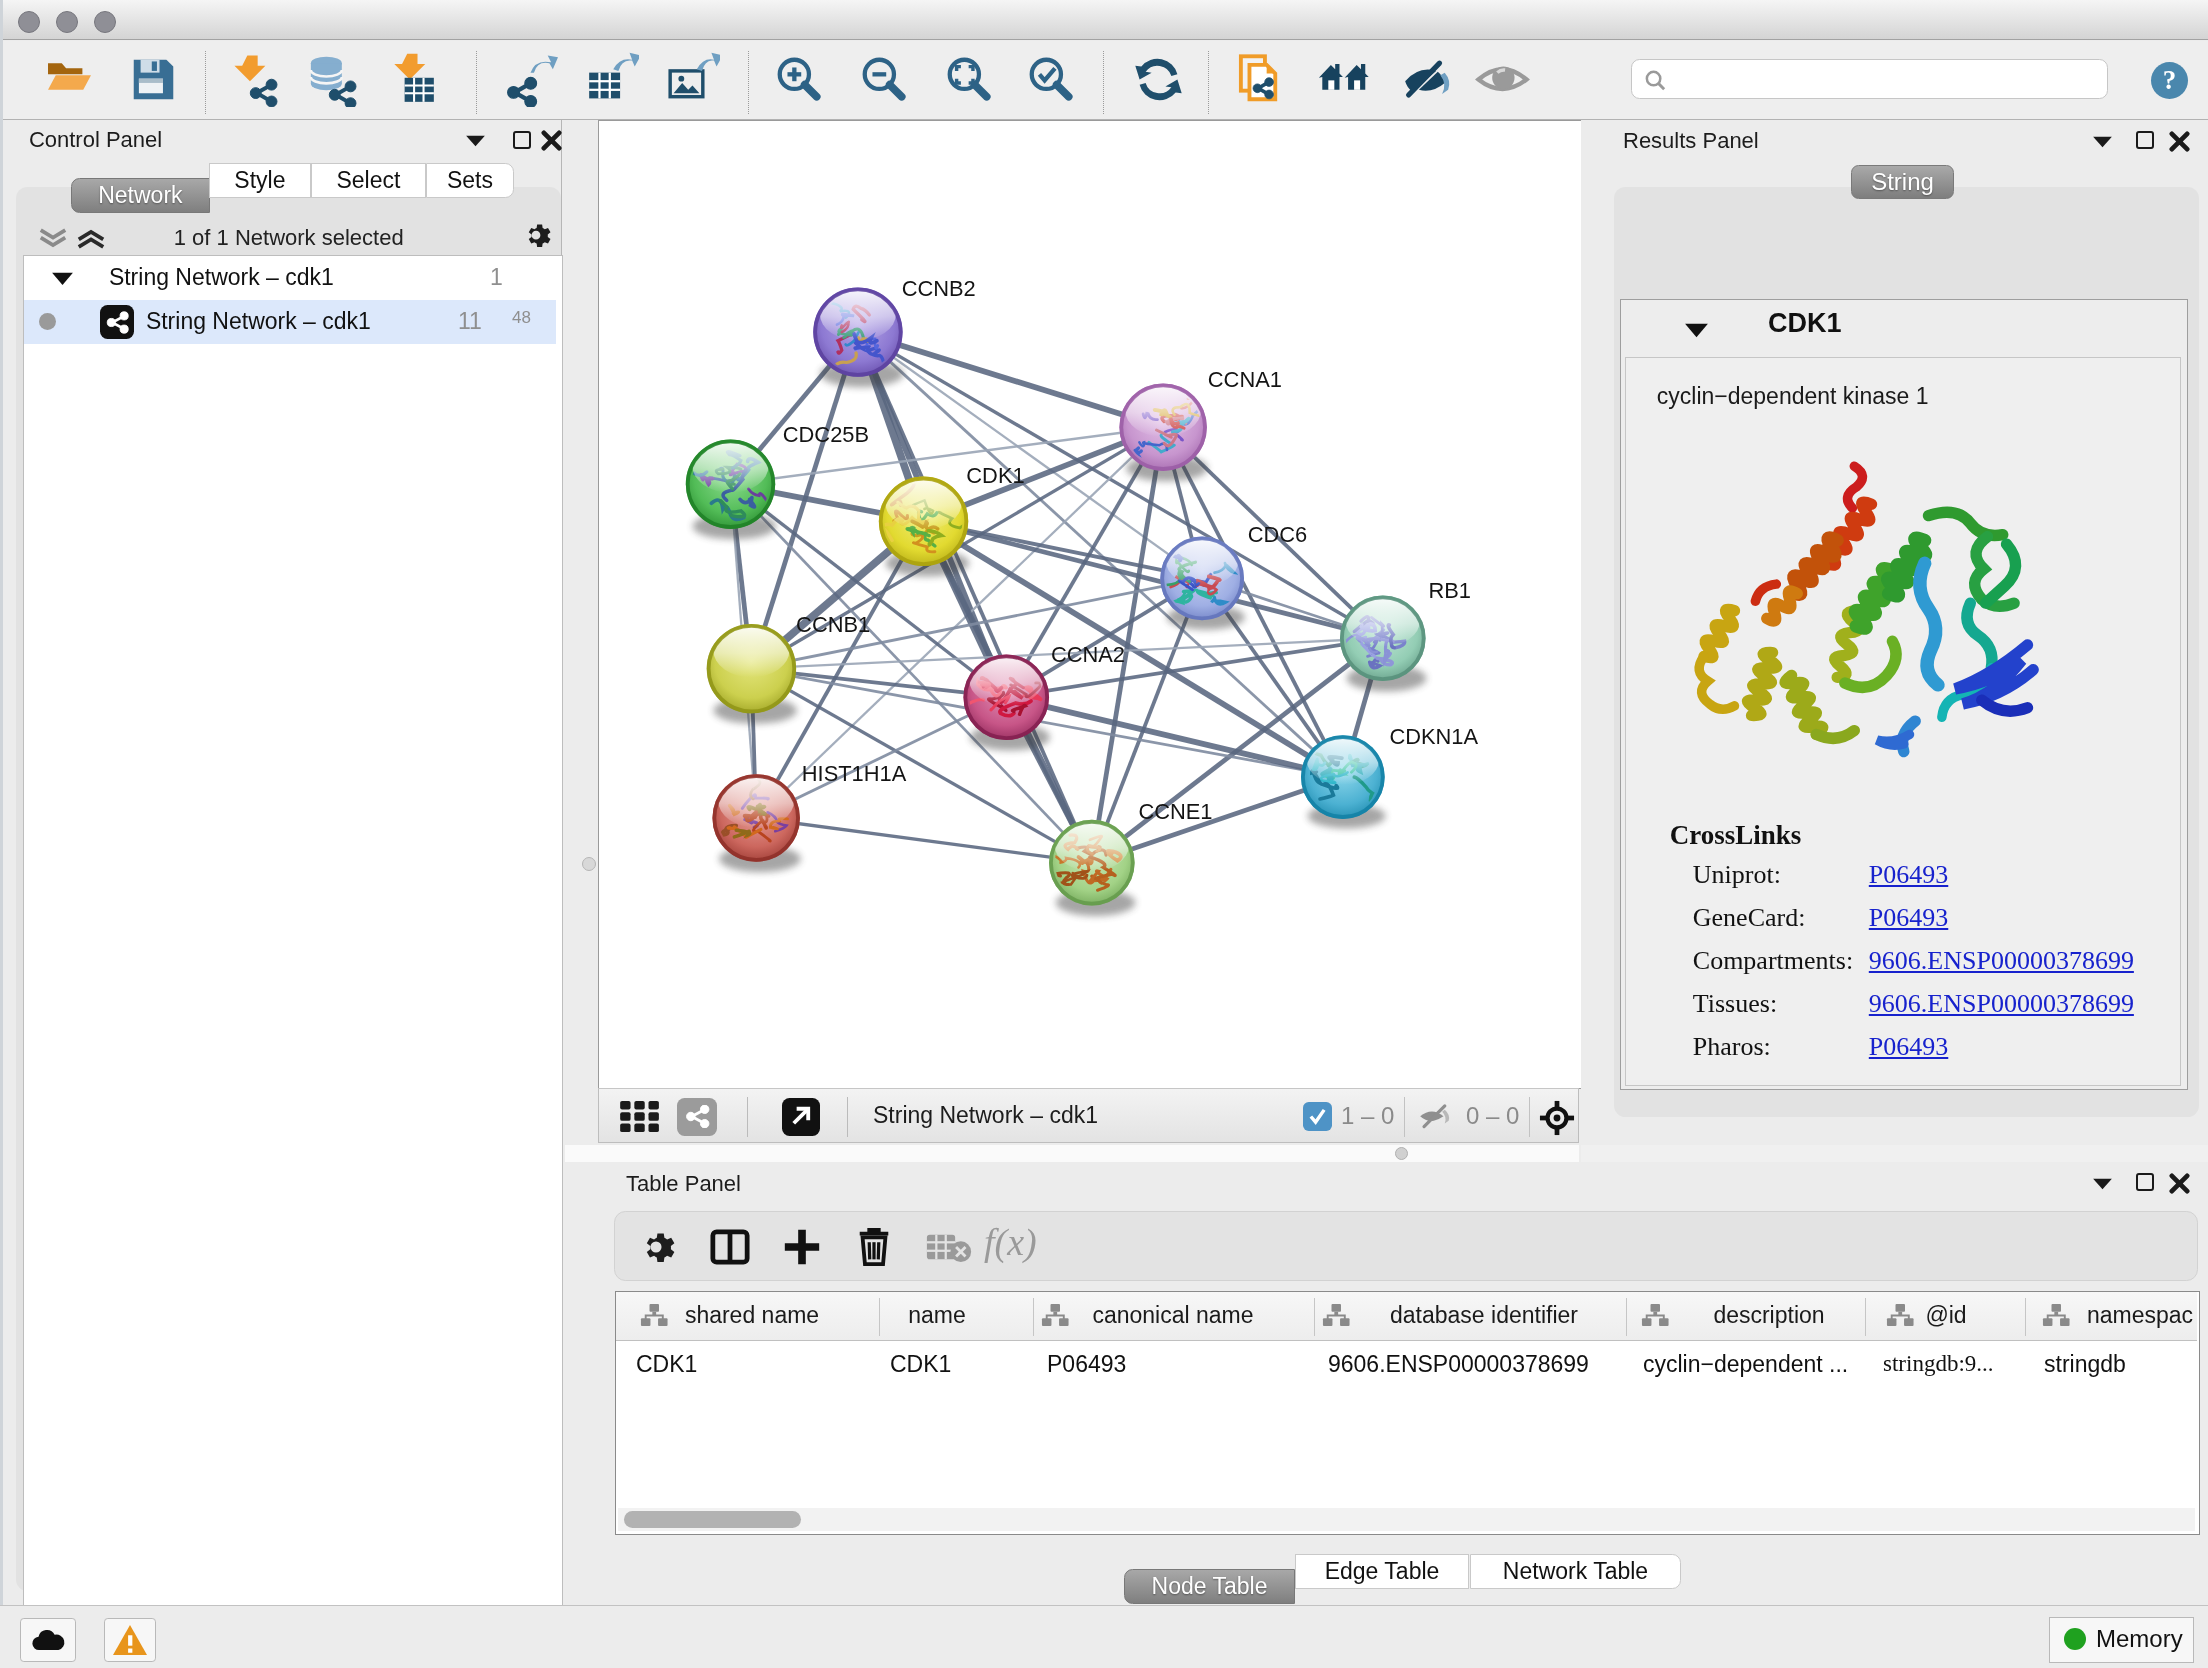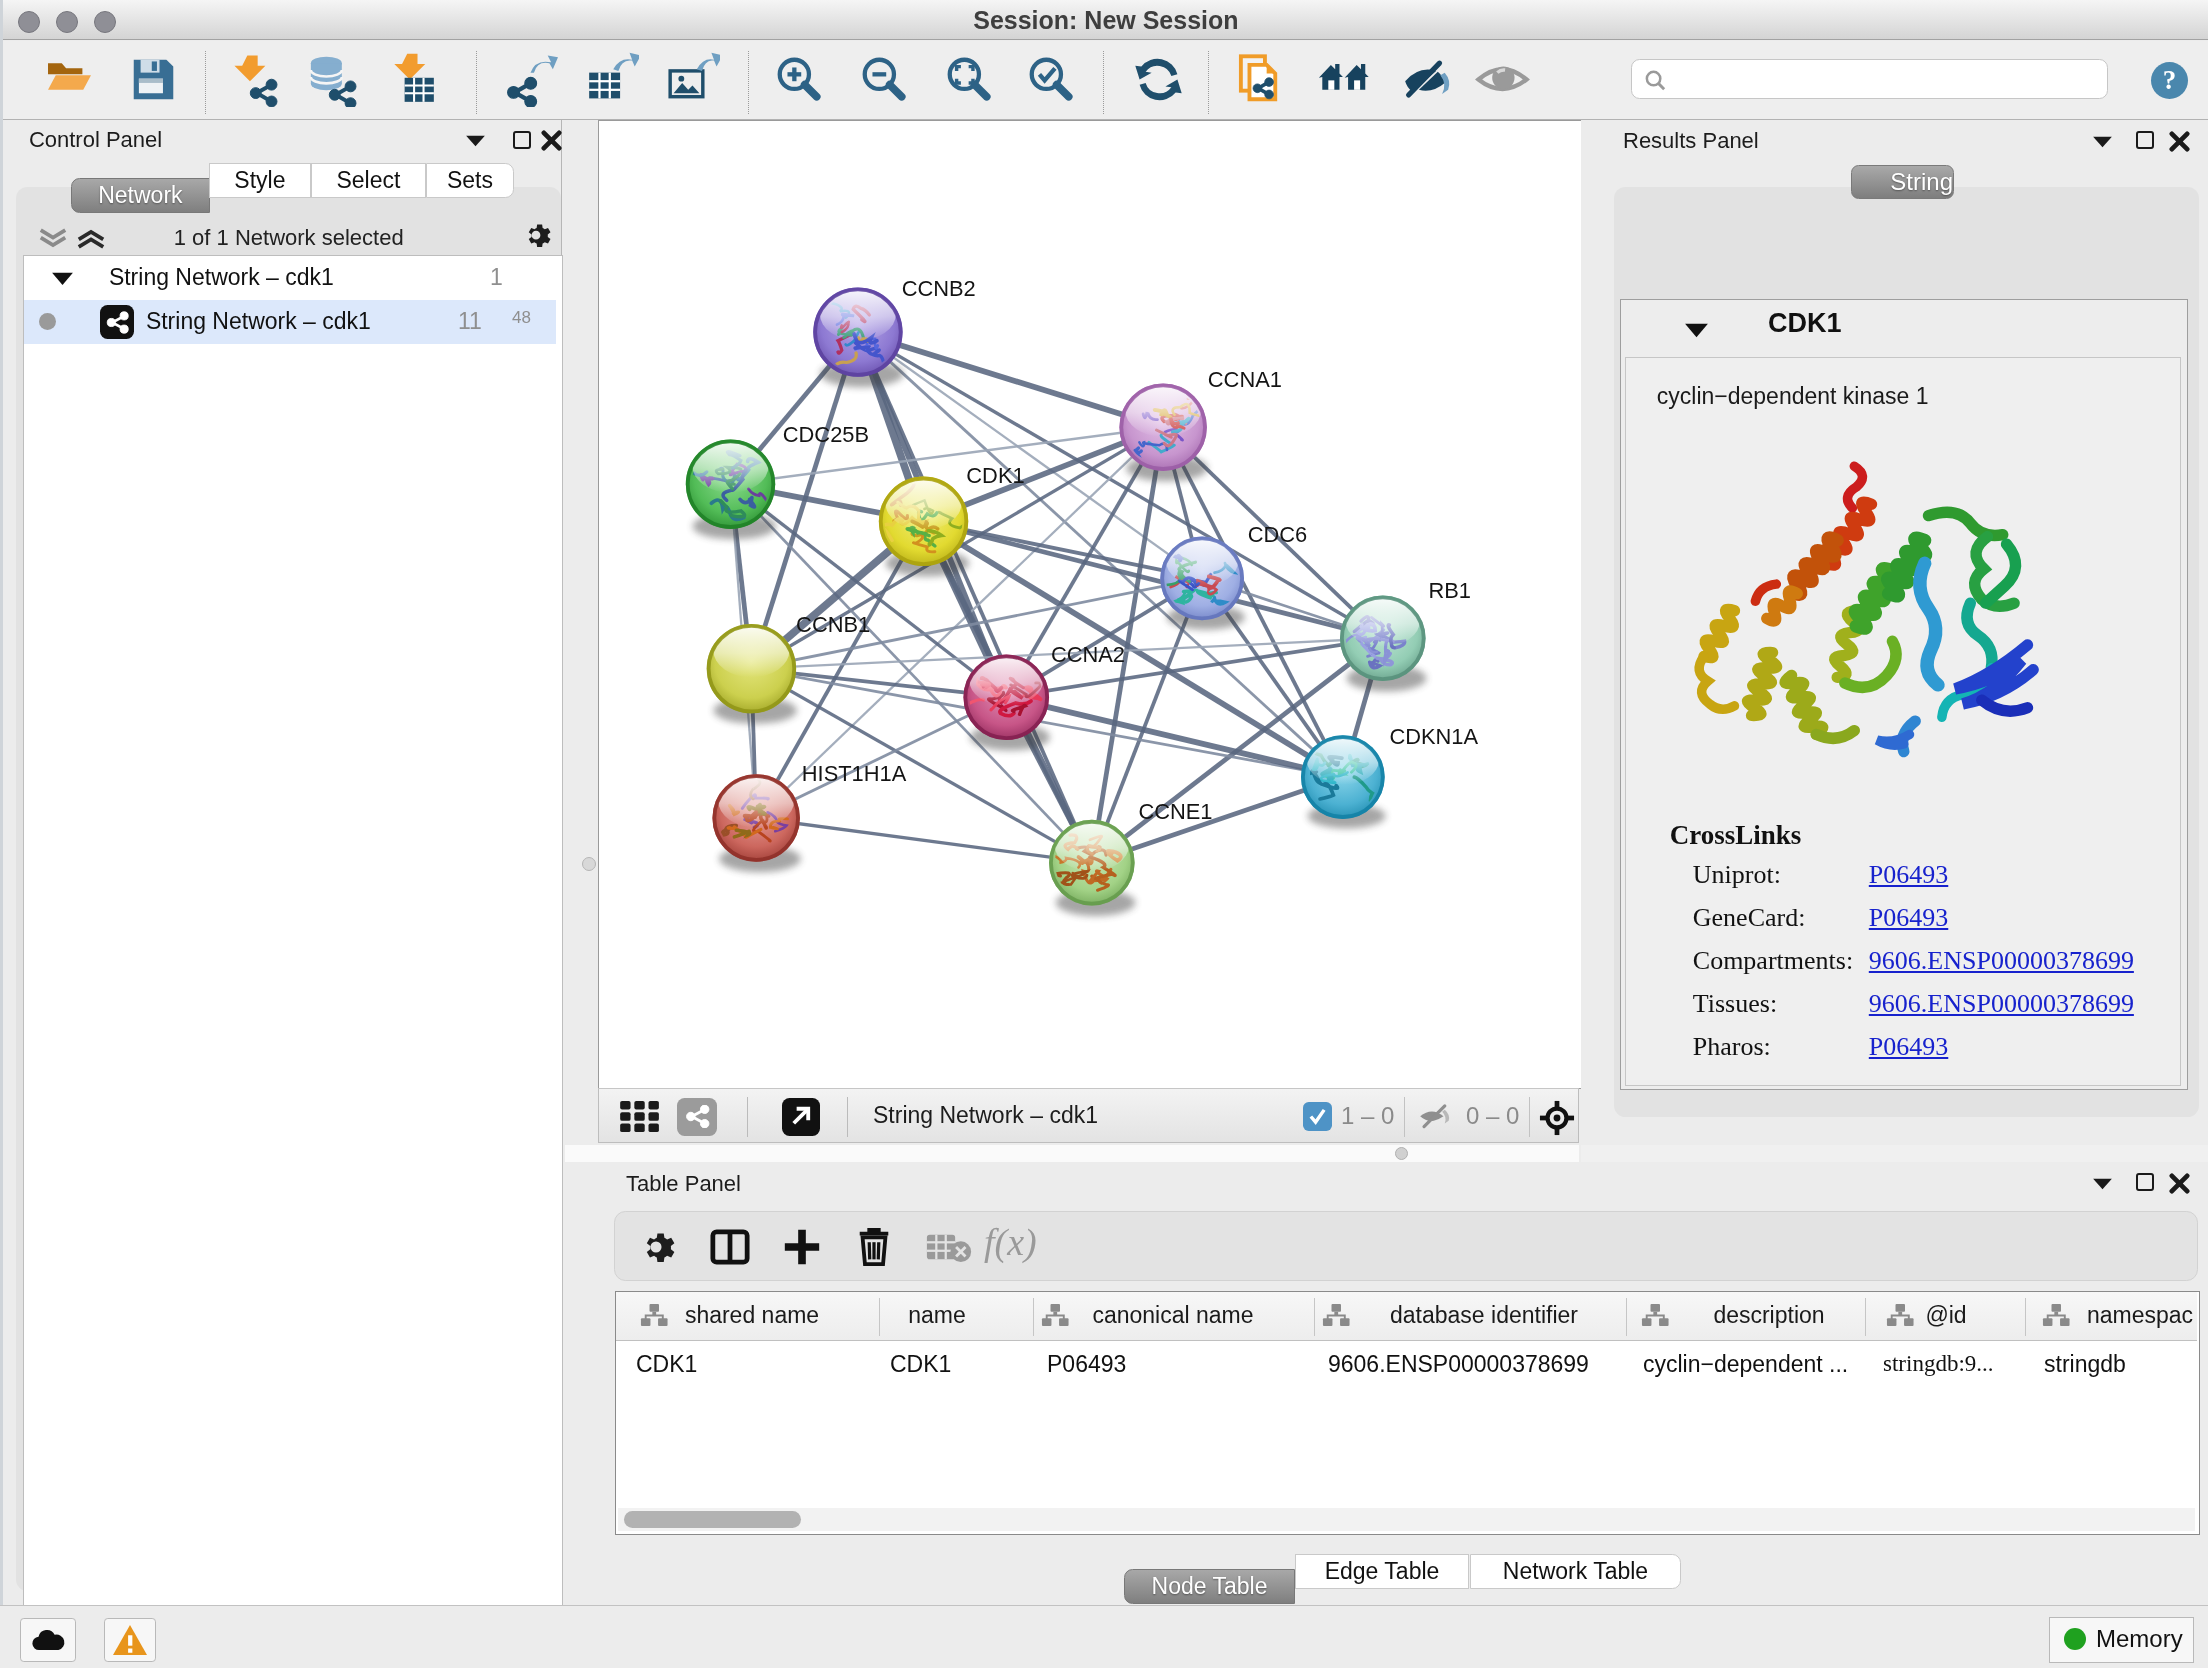--- a/index.html
+++ b/index.html
@@ -16,21 +16,20 @@
 </head>
 <body>
 
 <div class="abs" style="left:0;top:0;width:2.9px;height:1668px;background:#cfd4d9;"></div>
 
 <div class="abs" style="left:2.9px;top:0;width:2206px;height:40px;
      background:linear-gradient(#f5f5f5,#d4d4d4);border-bottom:1px solid #a2a2a2;">
   <div class="abs" style="left:15px;top:10.5px;width:22px;height:22px;border-radius:50%;background:#8f8f96;border:1px solid #77777e;"></div>
   <div class="abs" style="left:53px;top:10.5px;width:22px;height:22px;border-radius:50%;background:#8f8f96;border:1px solid #77777e;"></div>
   <div class="abs" style="left:91px;top:10.5px;width:22px;height:22px;border-radius:50%;background:#8f8f96;border:1px solid #77777e;"></div>
-  <div class="abs" style="left:0;top:5.7px;width:2206px;text-align:center;font-size:25px;font-weight:700;color:#3e3e3e;">Session: New Session</div>
 </div>
 
 <div class="abs" id="toolbar" style="left:2.9px;top:41px;width:2206px;height:79px;background:#eeeeee;border-bottom:1px solid #b2b2b2;">
 </div>
 
 <div class="abs" style="left:2.9px;top:41px;width:2206px;height:79px;">
 <div class="abs" style="left:202px;top:9.5px;width:0;height:63px;border-left:1.9px dotted #9b9b9b;"></div>
     <div class="abs" style="left:473px;top:9.5px;width:0;height:63px;border-left:1.9px dotted #9b9b9b;"></div>
     <div class="abs" style="left:745px;top:9.5px;width:0;height:63px;border-left:1.9px dotted #9b9b9b;"></div>
     <div class="abs" style="left:1100px;top:9.5px;width:0;height:63px;border-left:1.9px dotted #9b9b9b;"></div>
@@ -743,21 +742,21 @@
   <div class="abs panel-title" style="left:42px;top:7.6px;">Results Panel</div>
   <svg class="abs" style="left:510px;top:14.3px" width="23" height="15" viewBox="0 0 24 16">
       <path d="M2 3 h20 L12 14 z" fill="#1a1a1a"></path>
     </svg>
   <div class="abs" style="left:555px;top:11.4px;width:18px;height:18px;border:2.9px solid #1a1a1a;border-radius:2.9px;"></div>
   <svg class="abs" style="left:588px;top:10.5px" width="21" height="21" viewBox="0 0 22 22">
       <path d="M3 3 L19 19 M19 3 L3 19" stroke="#1a1a1a" stroke-width="5" stroke-linecap="round"></path>
     </svg>
 
   <div class="abs" style="left:33px;top:67px;width:585px;height:930px;background:#e2e2e2;border-radius:11.4px;"></div>
-  <div class="abs" style="left:270px;top:45px;width:103px;height:34px;border-radius:7.6px;background:linear-gradient(#a9a9a9,#7e7e7e);border:1px solid #7a7a7a;color:#fff;font-size:24px;text-align:right;line-height:32px;text-shadow:0 1px 1.9px rgba(0,0,0,.4);">String</div>
+  <div class="abs" style="left:270px;top:45px;width:103px;height:34px;border-radius:7.6px;background:linear-gradient(#a9a9a9,#7e7e7e);border:1px solid #7a7a7a;color:#fff;font-size:24px;text-align:center;line-height:32px;text-shadow:0 1px 1.9px rgba(0,0,0,.4);">String</div>
 
 
   <div class="abs" style="left:39px;top:179px;width:568px;height:791px;border:1.9px solid #9e9e9e;background:#ededed;">
     <svg class="abs" style="left:62px;top:21px" width="27" height="19" viewBox="0 0 28 20">
         <path d="M2 3 h24 L14 17 z" fill="#111"></path>
       </svg>
     <div class="abs" style="left:147px;top:7.6px;font-size:27px;font-weight:700;color:#111;">CDK1</div>
 
     <div class="abs" style="left:3.8px;top:57px;width:556px;height:729px;background:#efefef;border:1px solid #c6c6c6;">
       <div class="abs" style="left:31px;top:8.6px;font-size:23px;color:#1a1a1a;margin-top:16px;">cyclin−dependent kinase 1</div>

